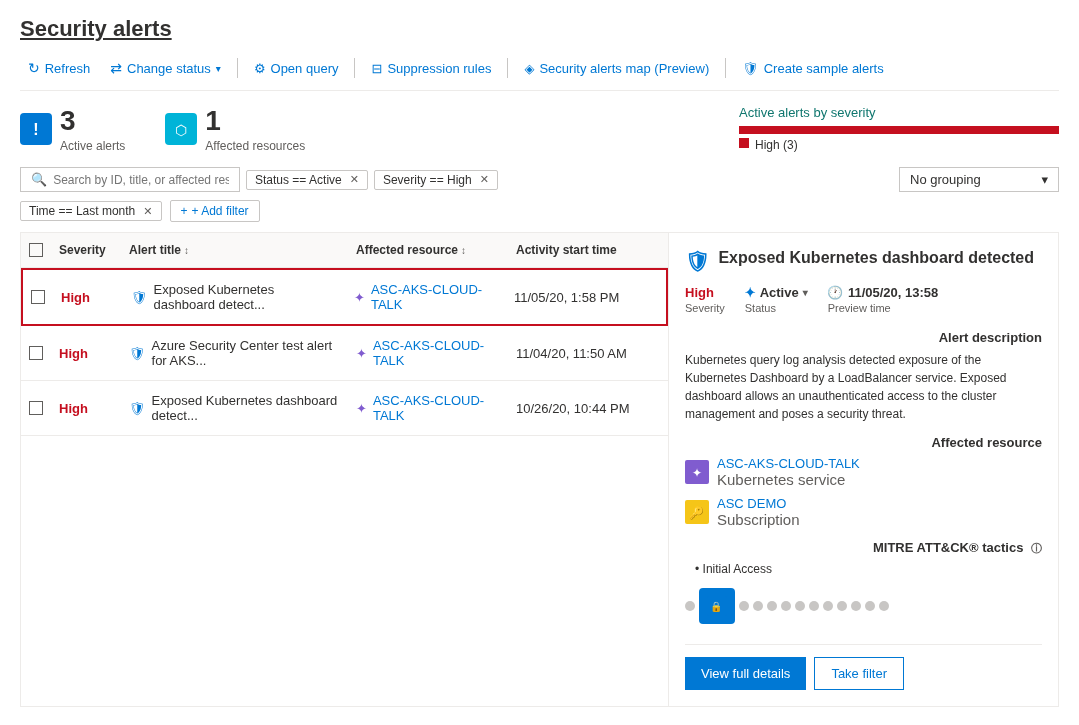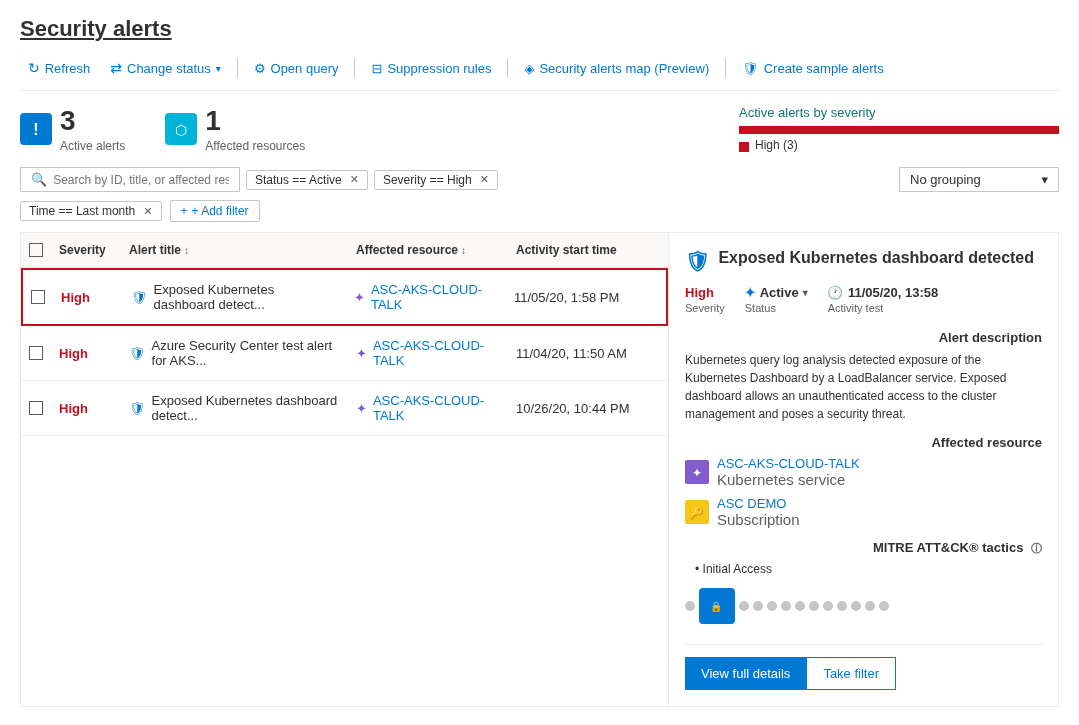--- a/index.html
+++ b/index.html
@@ -16,21 +16,21 @@
     .stats-row { display: flex; align-items: flex-start; margin-bottom: 14px; }
     .stat-block { display: flex; align-items: center; gap: 8px; margin-right: 40px; }
     .stat-icon { width: 32px; height: 32px; display: flex; align-items: center; justify-content: center; }
     .stat-number { font-size: 28px; font-weight: 600; color: #323130; }
     .stat-label { font-size: 12px; color: #605e5c; margin-top: 2px; }
 
     .severity-chart { margin-left: auto; min-width: 300px; }
     .severity-title { font-size: 13px; color: #0f766e; margin-bottom: 6px; }
     .severity-bar-container { height: 8px; background: #c8c6c4; width: 320px; margin-bottom: 4px; position: relative; }
     .severity-bar-fill { height: 100%; background: #c50f1f; width: 100%; }
-    .severity-legend { display: flex; align-items: flex-end; gap: 6px; font-size: 12px; }
+    .severity-legend { display: flex; align-items: flex-start; gap: 6px; font-size: 12px; }
     .severity-dot { width: 10px; height: 10px; background: #c50f1f; display: inline-block; }
 
     .filter-row { display: flex; align-items: center; gap: 8px; margin-bottom: 8px; flex-wrap: wrap; }
     .filter-chip { display: flex; align-items: center; gap: 4px; border: 1px solid #c8c6c4; border-radius: 2px; padding: 2px 8px; font-size: 12px; background: #fff; }
     .filter-chip .close-x { cursor: pointer; color: #605e5c; font-size: 11px; margin-left: 4px; }
     .add-filter-btn { display: flex; align-items: center; gap: 4px; color: #0078d4; background: none; border: 1px solid #c8c6c4; border-radius: 2px; padding: 3px 10px; cursor: pointer; font-size: 12px; }
     .grouping-select { display: flex; align-items: center; gap: 16px; border: 1px solid #c8c6c4; padding: 4px 10px; cursor: pointer; font-size: 13px; min-width: 160px; justify-content: space-between; }
 
     .main-content { display: flex; gap: 0; }
 
@@ -57,21 +57,21 @@
     .resource-name { color: #0078d4; font-size: 13px; font-weight: 500; }
     .resource-type { font-size: 15px; color: #605e5c; }
 
     .mitre-section { margin-top: 12px; }
     .mitre-bullet { font-size: 12px; color: #323130; margin-left: 10px; }
 
     .attack-chain { display: flex; align-items: center; gap: 4px; margin-top: 12px; overflow-x: auto; padding-bottom: 4px; }
     .chain-dot { width: 10px; height: 10px; border-radius: 50%; background: #c8c6c4; flex-shrink: 0; }
     .chain-dot.active { background: #0078d4; width: 36px; height: 36px; border-radius: 4px; display: flex; align-items: center; justify-content: center; }
 
-    .detail-footer { display: flex; gap: 0; margin-top: 16px; padding-top: 12px; border-top: 1px solid #edebe9; }
+    .detail-footer { display: flex; gap: 8px; margin-top: 16px; padding-top: 12px; border-top: 1px solid #edebe9; }
     .btn-primary { background: #0078d4; color: #fff; border: none; padding: 8px 16px; cursor: pointer; font-size: 13px; }
     .btn-secondary { background: #fff; color: #0078d4; border: 1px solid #0078d4; padding: 8px 16px; cursor: pointer; font-size: 13px; }
 
     .checkbox { width: 14px; height: 14px; border: 1px solid #605e5c; display: inline-block; cursor: pointer; }
 
     .sort-icon { font-size: 10px; color: #605e5c; }
 
     .blue-text { color: #0078d4; }
     .high-text { color: #c50f1f; font-weight: 600; }
   </style>
@@ -291,21 +291,21 @@
             <span>Active</span>
             <span style="font-size:10px; color:#605e5c; cursor:pointer;">▾</span>
           </div>
           <span class="detail-meta-label">Status</span>
         </div>
         <div class="detail-meta-item">
           <div class="detail-meta-value" style="display:flex;align-items:center;gap:4px;">
             <span style="color:#605e5c;">🕐</span>
             <span>11/05/20, 13:58</span>
           </div>
-          <span class="detail-meta-label">Activity test</span>
+          <span class="detail-meta-label">Preview time</span>
         </div>
       </div>
 
       <div class="detail-section-title">Alert description</div>
       <div class="detail-description">Kubernetes query log analysis detected exposure of the Kubernetes Dashboard by a LoadBalancer service. Exposed dashboard allows an unauthenticated access to the cluster management and poses a security threat.</div>
 
       <div class="detail-section-title">Affected resource</div>
 
       <div class="resource-item">
         <div class="resource-icon">

